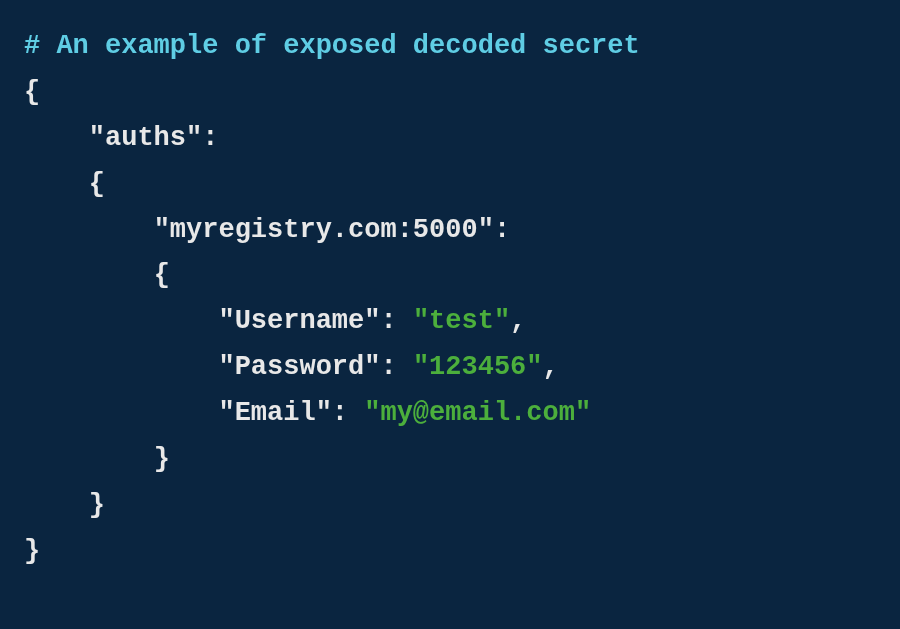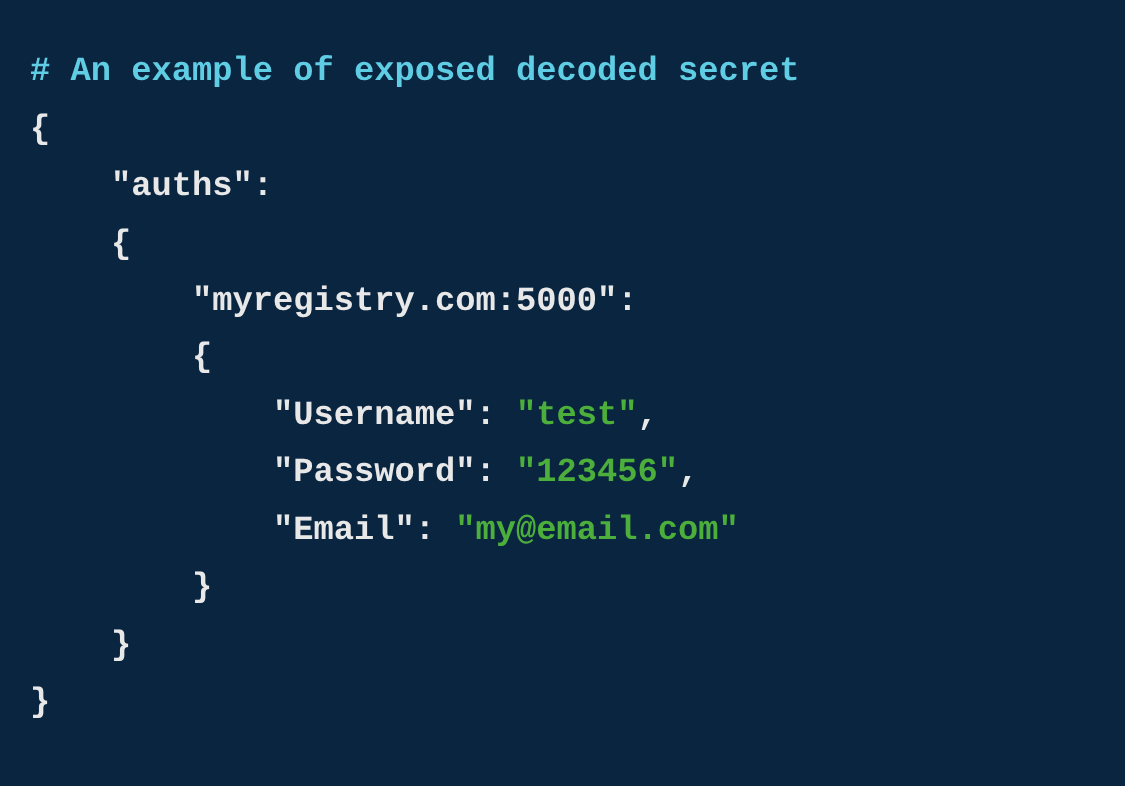--- a/index.html
+++ b/index.html
@@ -7,21 +7,21 @@
       padding: 0;
       width: 900px;
       height: 629px;
       background: #0a2540;
       font-family: 'Courier New', Consolas, Monaco, monospace;
       font-size: 27px;
       font-weight: bold;
       overflow: hidden;
     }
     .code-block {
-      padding: 36px 24px;
+      padding: 24px 24px;
       white-space: pre;
       line-height: 1.7;
     }
     .comment { color: #5fcde4; }
     .punct { color: #e8e8e8; }
     .key { color: #e8e8e8; }
     .string-val { color: #4caf3c; }
   </style>
 </head>
 <body>

